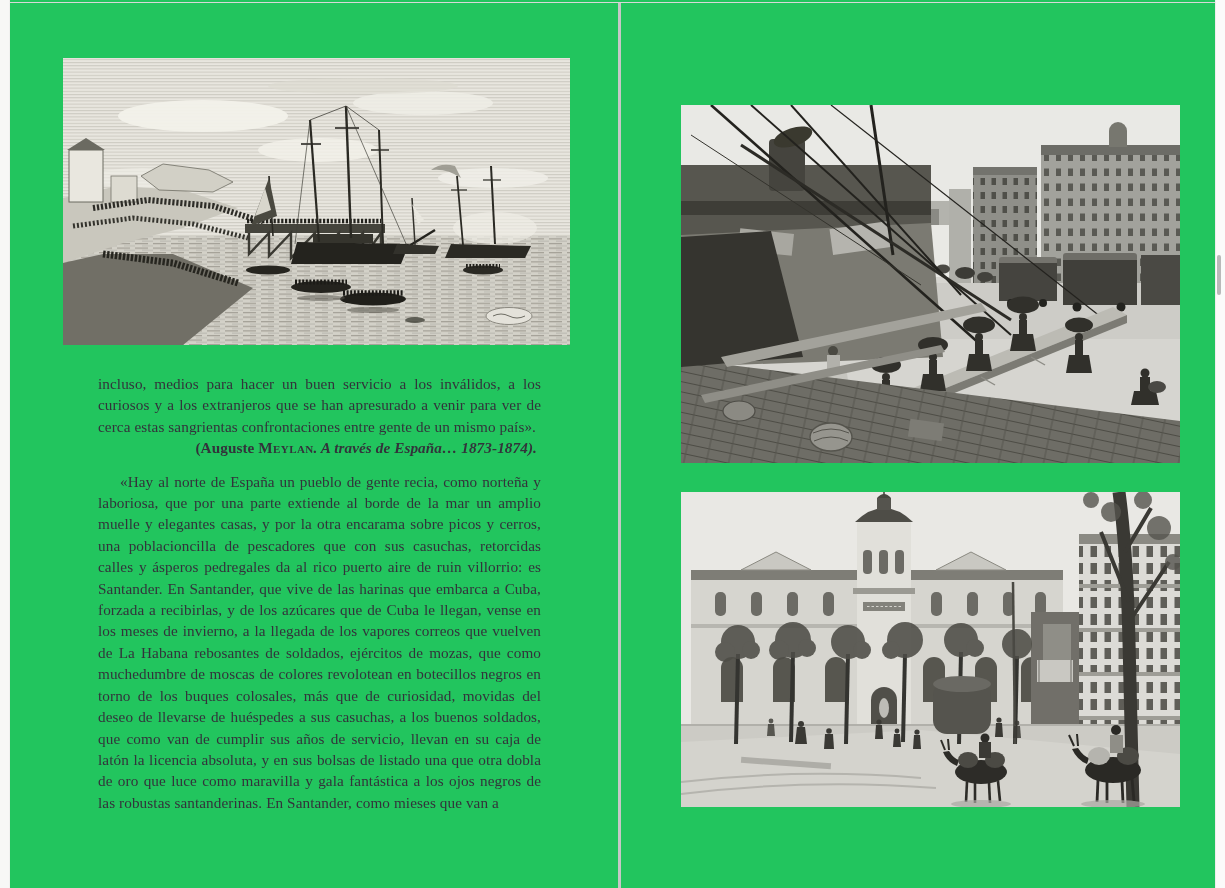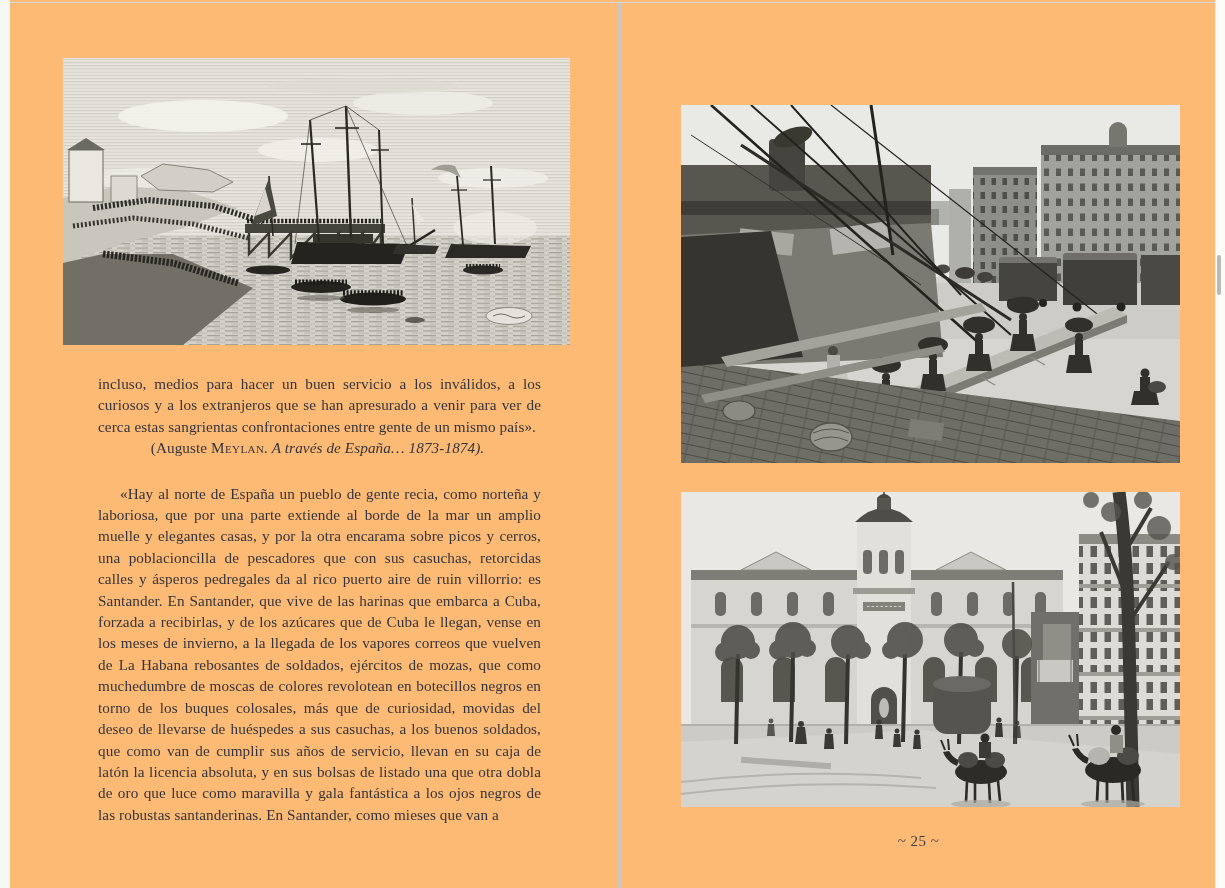--- a/index.html
+++ b/index.html
@@ -2,21 +2,21 @@
 <html><head>
 <meta charset="utf-8">
 <style>
   * { margin:0; padding:0; box-sizing:border-box; }
   html,body { background:#ffffff; }
   body {
     width:1225px; height:888px; position:relative; overflow:hidden;
     font-family:"Liberation Serif","DejaVu Serif",serif;
     color:#33333b;
   }
-  #viewer { position:absolute; inset:0; background:#fdba74; }
+  #viewer { position:absolute; inset:0; background:#22c55e; }
 
   .left-edge { position:absolute; left:0; top:0; width:10px; height:888px;
     background:#f7f7f6; border-right:1px solid #f0f0ef; }
   .top-line  { position:absolute; left:10px; top:2px; width:1215px; height:1px; background:#d8d8d8; }
   .page-divider { position:absolute; left:618px; top:3px; width:3px; height:885px; background:#c7c7c7; }
 
   .scrollbar { position:absolute; left:1215px; top:0; width:10px; height:888px;
     background:#fbfbfa; border-left:1px solid #eeeeed; }
   .scrollbar .thumb { position:absolute; left:1px; top:255px; width:4px; height:40px;
     background:#b9b9b9; border-radius:2px; }
@@ -27,24 +27,24 @@
 
   figure { position:absolute; margin:0; overflow:hidden; }
   figure svg { display:block; width:100%; height:100%; }
   #engraving   { left:53px;  top:58px;  width:507px; height:287px; }   
   #photo-top   { left:60px;  top:105px; width:499px; height:358px; }   
   #photo-bottom{ left:60px;  top:492px; width:499px; height:315px; }
 
   .text-col { position:absolute; left:88px; top:373px; width:443px;    
     font-size:15.2px; line-height:21.4px; text-align:justify; letter-spacing:.1px; }
   .p-cont { }
-  .citation { text-align:center; padding-right:4px; }
+  .citation { text-align:right; padding-right:4px;font-weight:bold; }
   .citation .sc { font-variant:small-caps; letter-spacing:.4px; }
   .citation .it { font-style:italic; }
-  .p-quote { margin-top:24px; text-indent:22px; }
+  .p-quote { margin-top:12px; text-indent:22px; }
 
   .page-num { position:absolute; top:833px; left:0; width:100%;
     text-align:center; font-size:15px; color:#3c3c44; letter-spacing:.5px; }
 </style>
 </head>
 <body>
 
 <div id="viewer">
 
   <div class="left-edge"></div>
@@ -462,20 +462,19 @@
             <ellipse cx="-14" cy="0" rx="11" ry="9" fill="#b5b4ae"></ellipse>
             <ellipse cx="15" cy="0" rx="11" ry="9" fill="#4b4a44"></ellipse>
             <circle cx="3" cy="-26" r="5" fill="#2a2925"></circle>
             <rect x="-3" y="-21" width="13" height="18" fill="#8f8e87"></rect>
             <ellipse cx="0" cy="48" rx="32" ry="4" fill="#a9a8a2" opacity="0.7"></ellipse>
           </g>
         </g>
       </svg>
     </figure>
 
-    <div class="page-num">~ 25 ~</div>
   </div>
 
   <div class="scrollbar">
     <div class="thumb"></div>
   </div>
 
 </div>
 
 </body></html>

